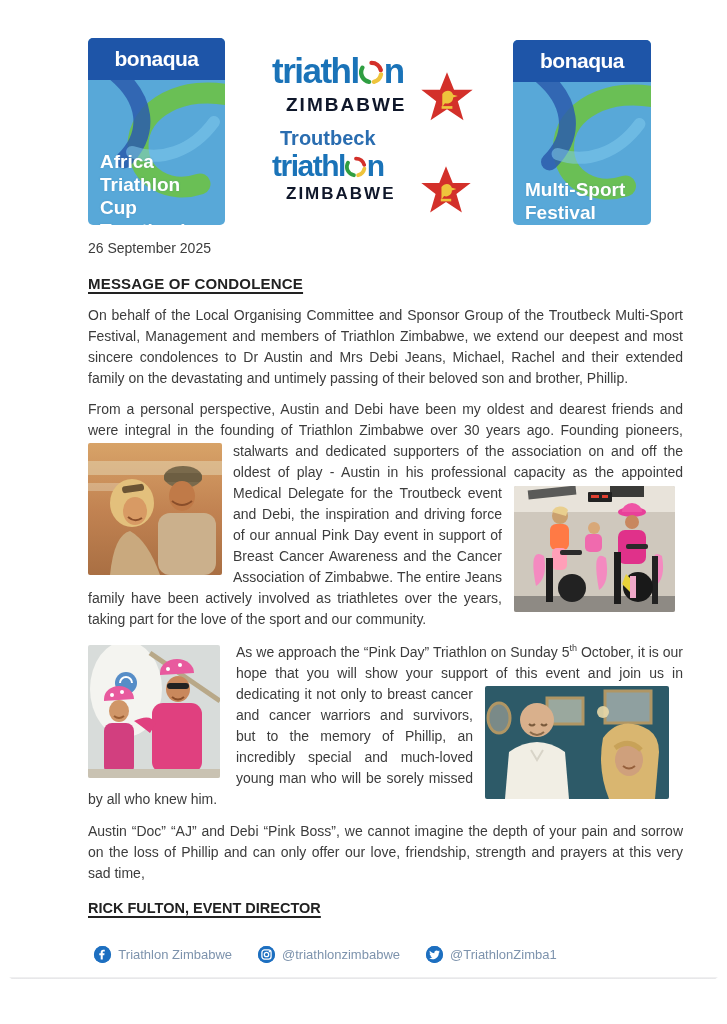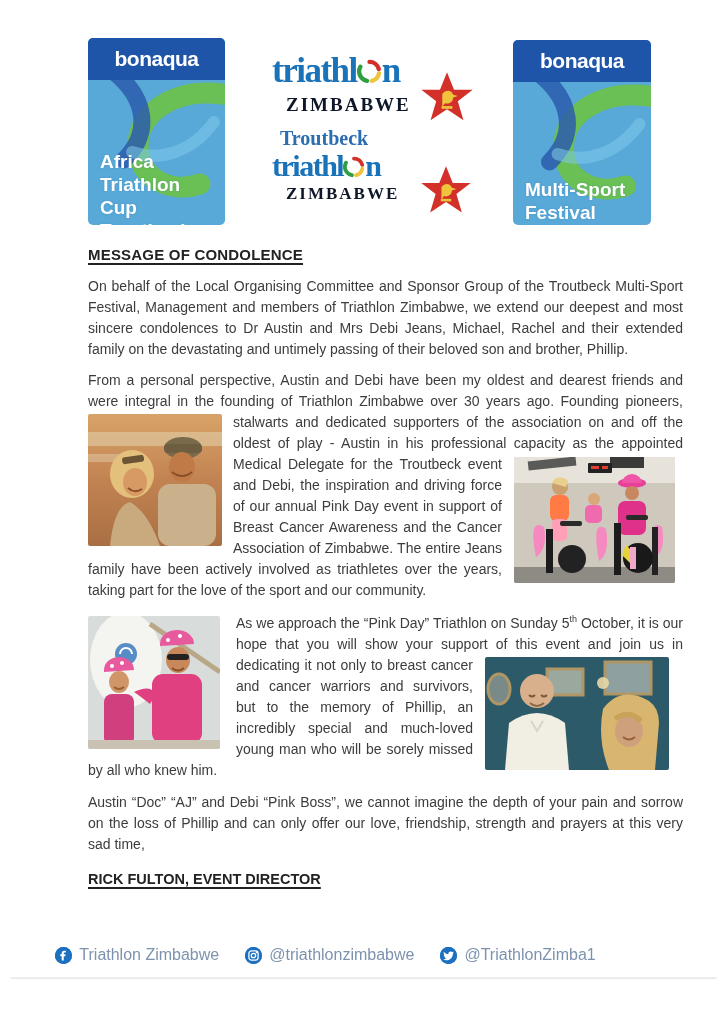--- a/index.html
+++ b/index.html
@@ -11,21 +11,21 @@
   .bq.left{left:88px;top:38px;width:137px;height:187px;}
   .bq.right{left:513px;top:40px;width:138px;height:185px;}
   .bq .band{position:relative;z-index:3;height:42px;background:#1e55a8;display:flex;align-items:center;
             justify-content:center;font-weight:700;font-size:21px;letter-spacing:-.5px;}
   .bq .swirl{position:absolute;left:0;top:42px;width:100%;height:145px;z-index:1;}
   .bq .lines{position:absolute;left:12px;z-index:2;font-size:19px;font-weight:600;line-height:23px;
              text-shadow:0 0 2px rgba(60,120,170,.35);margin-top:36px;}
   .bq.left .lines{top:76px;}
   .bq.right .lines{top:102px;}
 
-  .tz{position:absolute;left:272px;top:57px;width:196px;height:166px;font-family:Liberation Serif, serif;}
+  .tz{position:absolute;left:272px;top:57px;width:196px;height:166px;}
   .tz .t1,.tz .t2{position:absolute;left:0;color:#1a73b8;font-weight:600;letter-spacing:-1.5px;white-space:nowrap;}
   .tz .t1{top:-6px;font-size:35px;}
   .tz .t2{top:92px;font-size:30px;}
   .tz .zw{position:absolute;color:#0f172a;font-weight:800;letter-spacing:2px;white-space:nowrap;}
   .tz .z1{left:14px;top:37px;font-size:19px;}
   .tz .z2{left:14px;top:127px;font-size:17px;}
   .tz .tb{position:absolute;left:8px;top:70px;font-size:20px;font-weight:700;color:#2a6db0;}
   .tz .o-swirl{display:inline-block;width:25px;height:25px;vertical-align:-2px;}
   .tz .t2 .o-swirl{width:22px;height:22px;}
   .tz .star{position:absolute;}
@@ -53,21 +53,21 @@
   .photo2{float:right;width:161px;height:126px;margin:3px 8px 8px 12px;}
   .photo3{float:left;width:132px;height:133px;margin:3px 16px 6px 0;}
   .photo4{float:right;width:184px;height:113px;margin:2px 14px 6px 12px;}
 
   
   .footer{position:absolute;left:0;right:0;top:946px;display:flex;justify-content:center;gap:26px;
           transform:translateX(-38px);align-items:center;}
   .social{display:flex;align-items:center;gap:7px;}
   .sicon{width:17px;height:17px;border-radius:50%;background:#1d6fc0;display:flex;align-items:center;justify-content:center;}
   .sicon svg{width:17px;height:17px;display:block;}
-  .slabel{font-size:16px;color:#7d93ad;}
+  .slabel{font-size:13px;color:#7d93ad;}
   .bottom-line{position:absolute;left:0;top:977px;width:727px;height:2px;
                background:linear-gradient(#f3f3f3,#e4e4e6);}
 </style>
 </head>
 <body>
 
 <div class="page">
 
   <div class="bq left">
     <div class="band">
@@ -122,20 +122,21 @@
       <path d="M126 42 C 104 72, 72 82, 44 72" stroke="#7fc9ec" stroke-width="12" fill="none" stroke-linecap="round" opacity="0.55"></path>
     </svg>
     <div class="lines">
       <div>Multi-Sport</div>
       <div>Festival</div>
       <div>Troutbeck</div>
     </div>
   </div>
 
   <div class="content">
+    <div class="date">26 September 2025</div>
 
     <div class="heading">
       <span>MESSAGE OF CONDOLENCE</span>
     </div>
 
     <p class="para p1">On behalf of the Local Organising Committee and Sponsor Group of the Troutbeck Multi-Sport Festival, Management and members of Triathlon Zimbabwe, we extend our deepest and most sincere condolences to Dr Austin and Mrs Debi Jeans, Michael, Rachel and their extended family on the devastating and untimely passing of their beloved son and brother, Phillip.</p>
 
     <p class="para p2a">From a personal perspective, Austin and Debi have been my oldest and dearest friends and were integral in the founding of Triathlon Zimbabwe over 30 years ago.  Founding pioneers,</p>
 
     <div class="para p2b">

